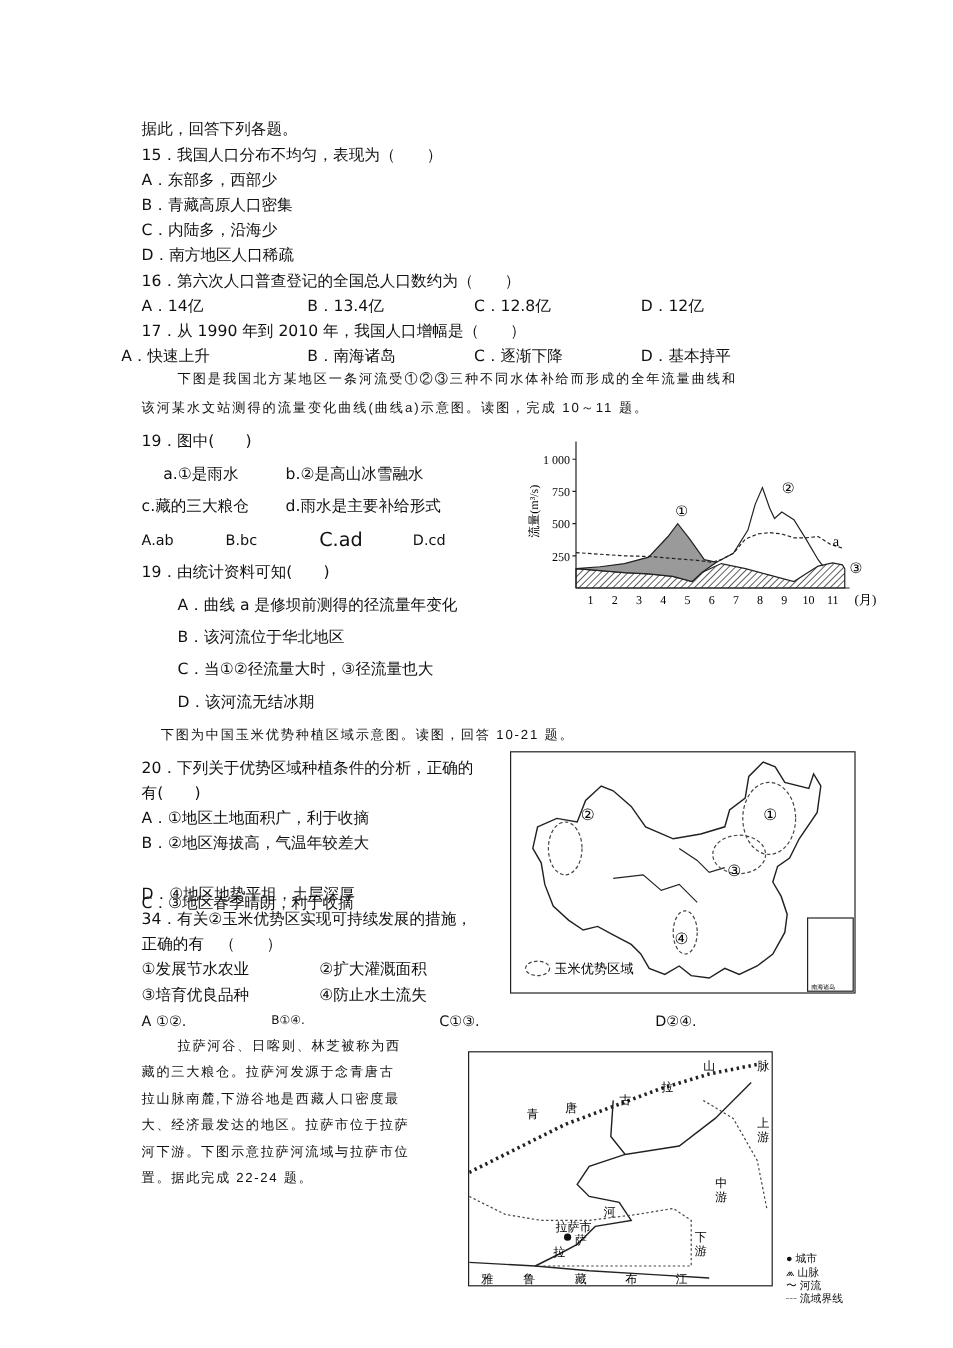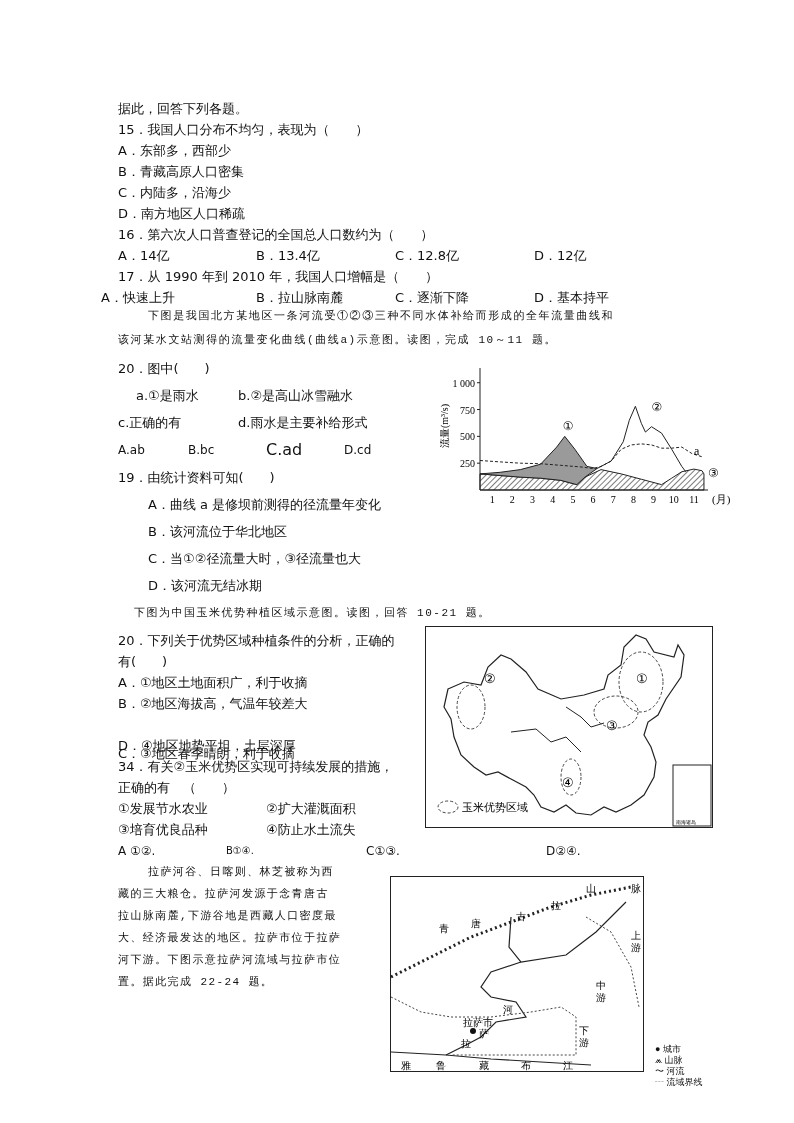--- a/index.html
+++ b/index.html
@@ -1,19 +1,19 @@
 <!DOCTYPE html>
 <html><head>
 <meta charset="utf-8">
 <style>
   html, body { margin: 0; padding: 0; background: #ffffff; }
   body { width: 794px; height: 1123px; position: relative; overflow: hidden;
          font-family: "DejaVu Sans", "Liberation Sans", sans-serif; color: #111; }
   .ln { position: absolute; font-size: 13px; line-height: 16px; white-space: nowrap; }
-  .ser { font-family: Liberation Mono, monospace; font-size: 12px; letter-spacing: 1px; }
+  .ser { font-family: Liberation Sans, sans-serif; font-size: 12px; letter-spacing: 1px; }
   .box { position: absolute; border: 1px solid #222; background: #fff; }
   svg text { font-family: "Liberation Serif", "DejaVu Serif", serif; }
 </style>
 </head>
 <body>
 
 <div class="ln" style="left:118px;top:101px">据此，回答下列各题。</div>
 <div class="ln" style="left:118px;top:122px">15．我国人口分布不均匀，表现为（　　）</div>
 <div class="ln" style="left:118px;top:143px">A．东部多，西部少</div>
 <div class="ln" style="left:118px;top:164px">B．青藏高原人口密集</div>
@@ -21,31 +21,31 @@
 <div class="ln" style="left:118px;top:206px">D．南方地区人口稀疏</div>
 
 <div class="ln" style="left:118px;top:227px">16．第六次人口普查登记的全国总人口数约为（　　）</div>
 <div class="ln" style="left:118px;top:248px">A．14亿</div>
 <div class="ln" style="left:256px;top:248px">B．13.4亿</div>
 <div class="ln" style="left:395px;top:248px">C．12.8亿</div>
 <div class="ln" style="left:534px;top:248px">D．12亿</div>
 
 <div class="ln" style="left:118px;top:269px">17．从 1990 年到 2010 年，我国人口增幅是（　　）</div>
 <div class="ln" style="left:101px;top:290px">A．快速上升</div>
-<div class="ln" style="left:256px;top:290px">B．拉山脉南麓</div>
+<div class="ln" style="left:256px;top:290px">B．南海诸岛</div>
 <div class="ln" style="left:395px;top:290px">C．逐渐下降</div>
 <div class="ln" style="left:534px;top:290px">D．基本持平</div>
 
 <div class="ln ser" style="left:148px;top:308px;font-size:11px;letter-spacing:1.6px">下图是我国北方某地区一条河流受①②③三种不同水体补给而形成的全年流量曲线和</div>
 <div class="ln ser" style="left:118px;top:332px;font-size:11px;letter-spacing:1.6px">该河某水文站测得的流量变化曲线(曲线a)示意图。读图，完成 10～11 题。</div>
 
-<div class="ln" style="left:118px;top:361px">20．图中(　　)</div>
+<div class="ln" style="left:118px;top:361px">19．图中(　　)</div>
 <div class="ln" style="left:136px;top:388px">a.①是雨水</div>
 <div class="ln" style="left:238px;top:388px">b.②是高山冰雪融水</div>
-<div class="ln" style="left:118px;top:415px">c.正确的有</div>
+<div class="ln" style="left:118px;top:415px">c.藏的三大粮仓</div>
 <div class="ln" style="left:238px;top:415px">d.雨水是主要补给形式</div>
 <div class="ln" style="left:118px;top:442px;font-size:12px">A.ab</div>
 <div class="ln" style="left:188px;top:442px;font-size:12px">B.bc</div>
 <div class="ln" style="left:266px;top:442px;font-size:16px">C.ad</div>
 <div class="ln" style="left:344px;top:442px;font-size:12px">D.cd</div>
 
 <svg id="flow-chart" style="position:absolute;left:440px;top:362px" width="300" height="145" viewBox="0 0 300 145">
   <defs>
     <pattern id="hatch" patternUnits="userSpaceOnUse" width="4" height="4" patternTransform="rotate(45)">
       <line x1="0" y1="0" x2="0" y2="4" stroke="#222" stroke-width="1.2"></line>

